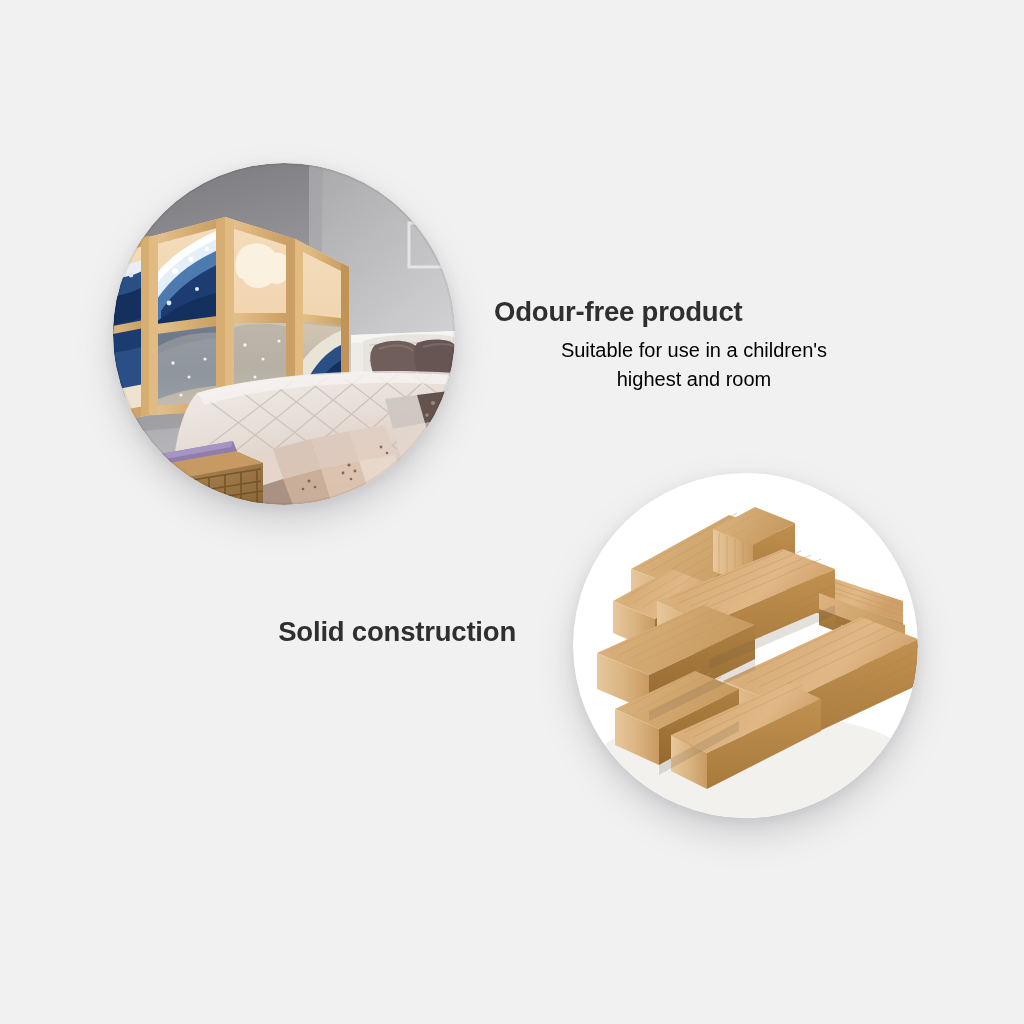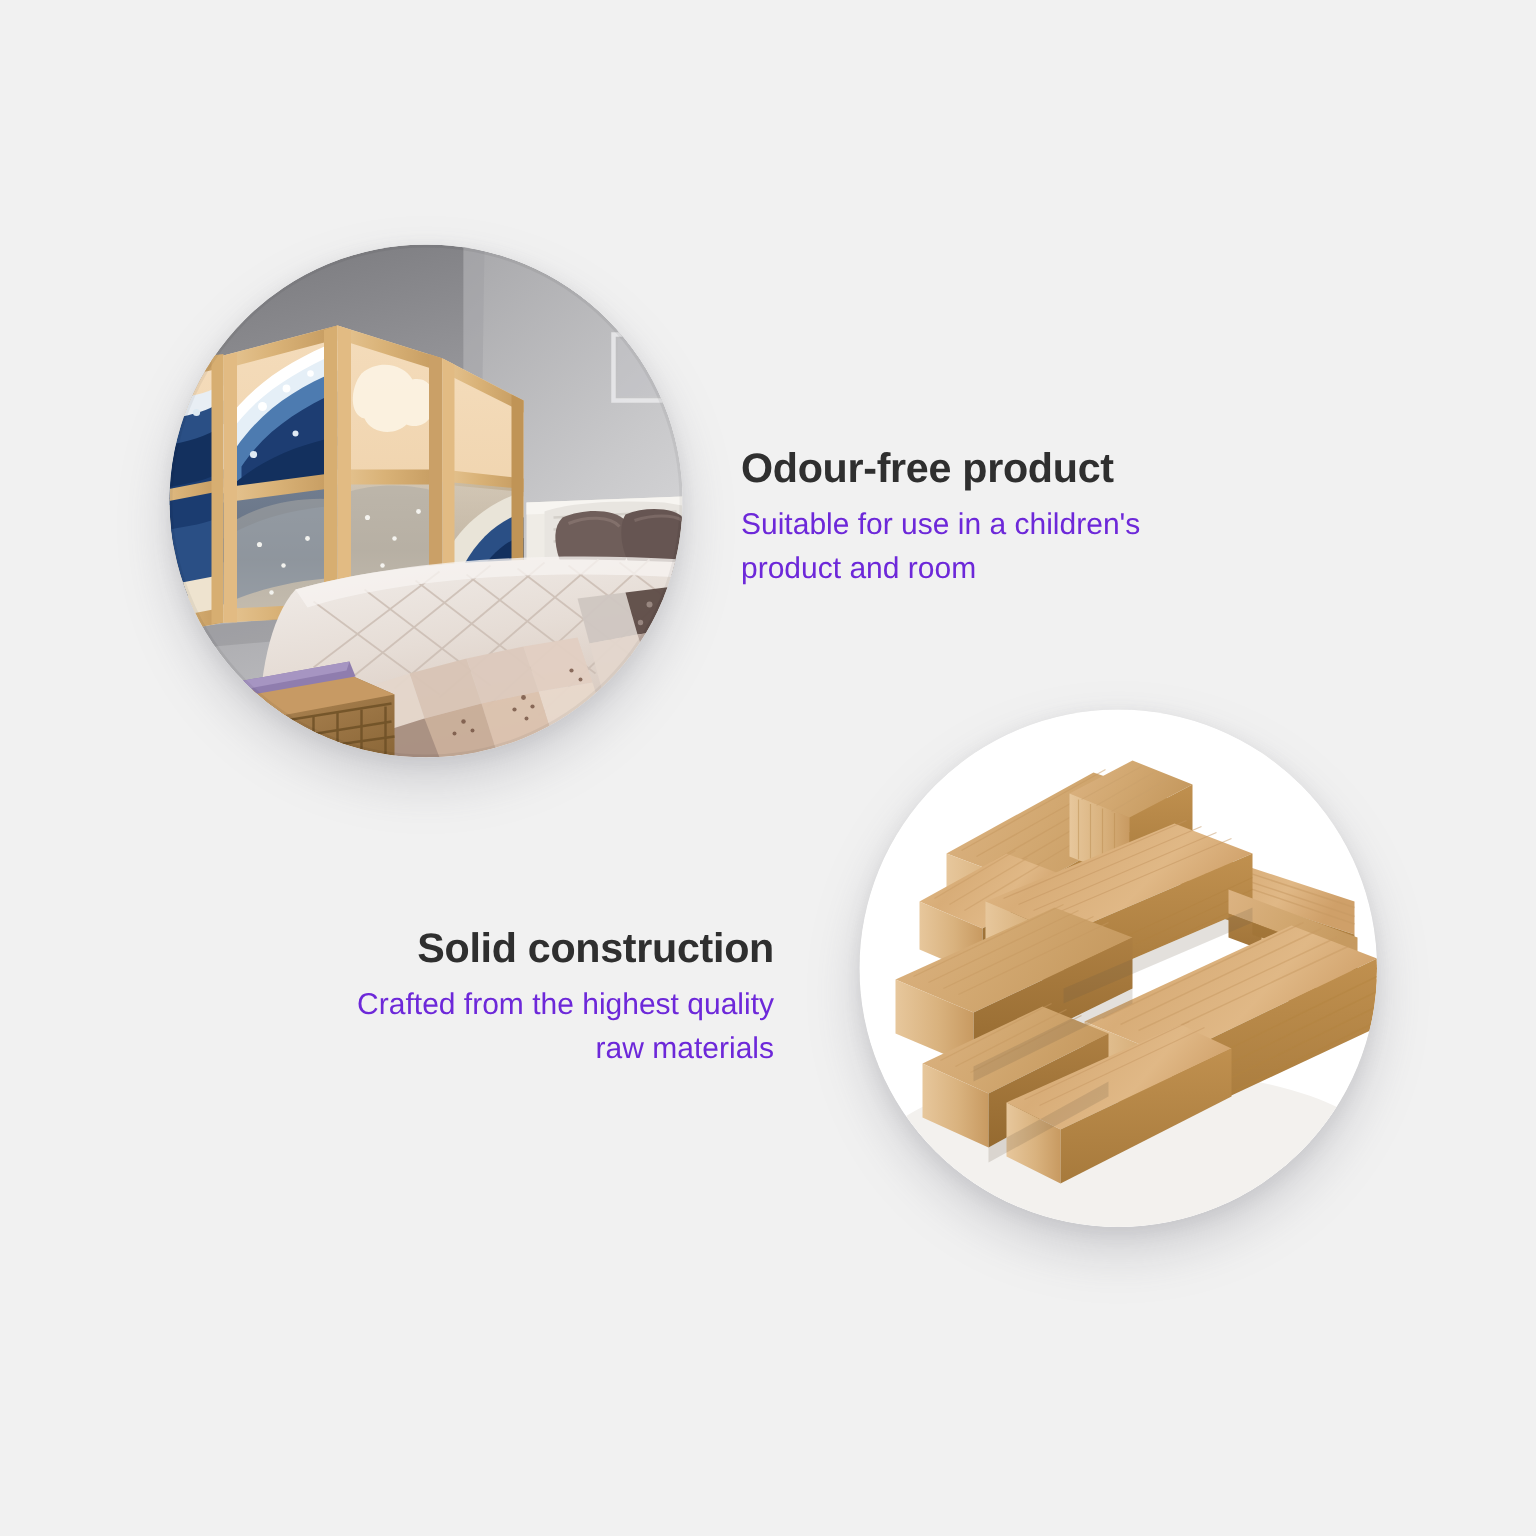--- a/index.html
+++ b/index.html
@@ -68,23 +68,24 @@
     font-weight: bold;
     color: #2f2f2f;
     letter-spacing: -0.2px;
     line-height: 1.18;
     margin: 0 0 8px 0;
     white-space: nowrap;
   }
   .feature-subtitle {
     font-size: 20px;
     font-weight: normal;
-    color: #6d28d9;
+    color: #000000;
     line-height: 1.42;
     margin: 0;
+    text-align: center;
   }
 </style>
 </head>
 <body>
 
 <div class="canvas">
 
   <div class="photo-circle" id="feature-image-bedroom">
     <svg viewBox="0 0 342 342" xmlns="http://www.w3.org/2000/svg">
       <defs>
@@ -331,21 +332,21 @@
 
         <circle cx="171" cy="171" r="170" fill="none" stroke="rgba(0,0,0,0.05)" stroke-width="2"></circle>
       </g>
     </svg>
   </div>
 
   <div class="feature-text" id="feature-text-odour">
     <h2 class="feature-title">Odour-free product</h2>
     <p class="feature-subtitle">
       <span>Suitable for use in a children's</span><br>
-      <span>product and room</span>
+      <span>highest and room</span>
     </p>
   </div>
 
   <div class="photo-circle" id="feature-image-timber">
     <svg viewBox="0 0 345 345" xmlns="http://www.w3.org/2000/svg">
       <defs>
         <linearGradient id="topFace" x1="0" y1="0" x2="1" y2="0.4">
           <stop offset="0%" stop-color="#e3bd8c"></stop>
           <stop offset="35%" stop-color="#d8ad78"></stop>
           <stop offset="70%" stop-color="#e0b886"></stop>
@@ -512,19 +513,15 @@
           <path d="M76 238 L182 186 L182 196 L76 248 Z"></path>
           <path d="M136 186 L262 132 L262 142 L136 196 Z"></path>
           <path d="M86 292 L166 248 L166 258 L86 302 Z"></path>
         </g>
       </g>
     </svg>
   </div>
 
   <div class="feature-text" id="feature-text-solid">
     <h2 class="feature-title">Solid construction</h2>
-    <p class="feature-subtitle">
-      <span>Crafted from the highest quality</span><br>
-      <span>raw materials</span>
-    </p>
   </div>
 
 </div>
 
 </body></html>

